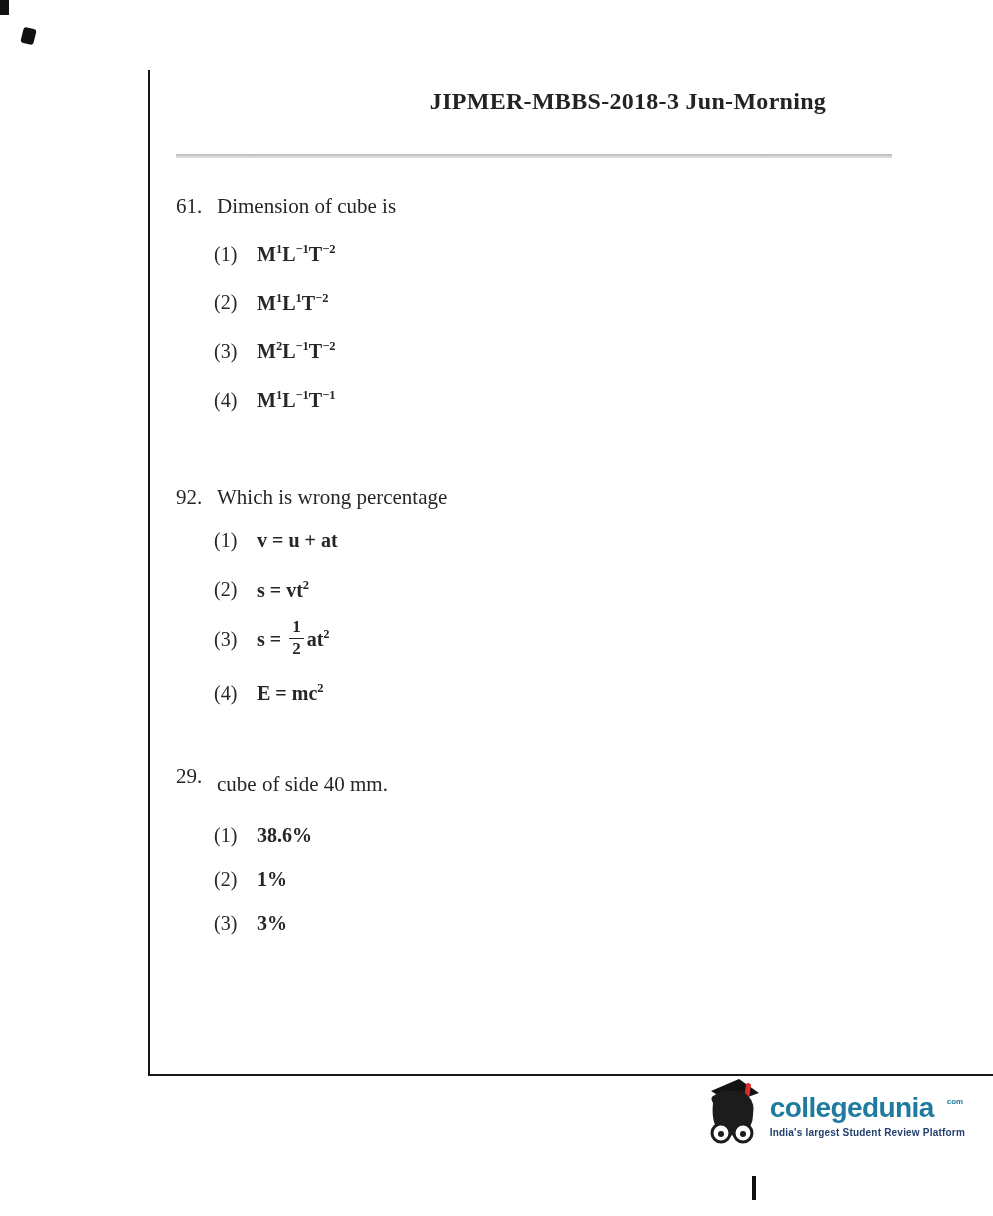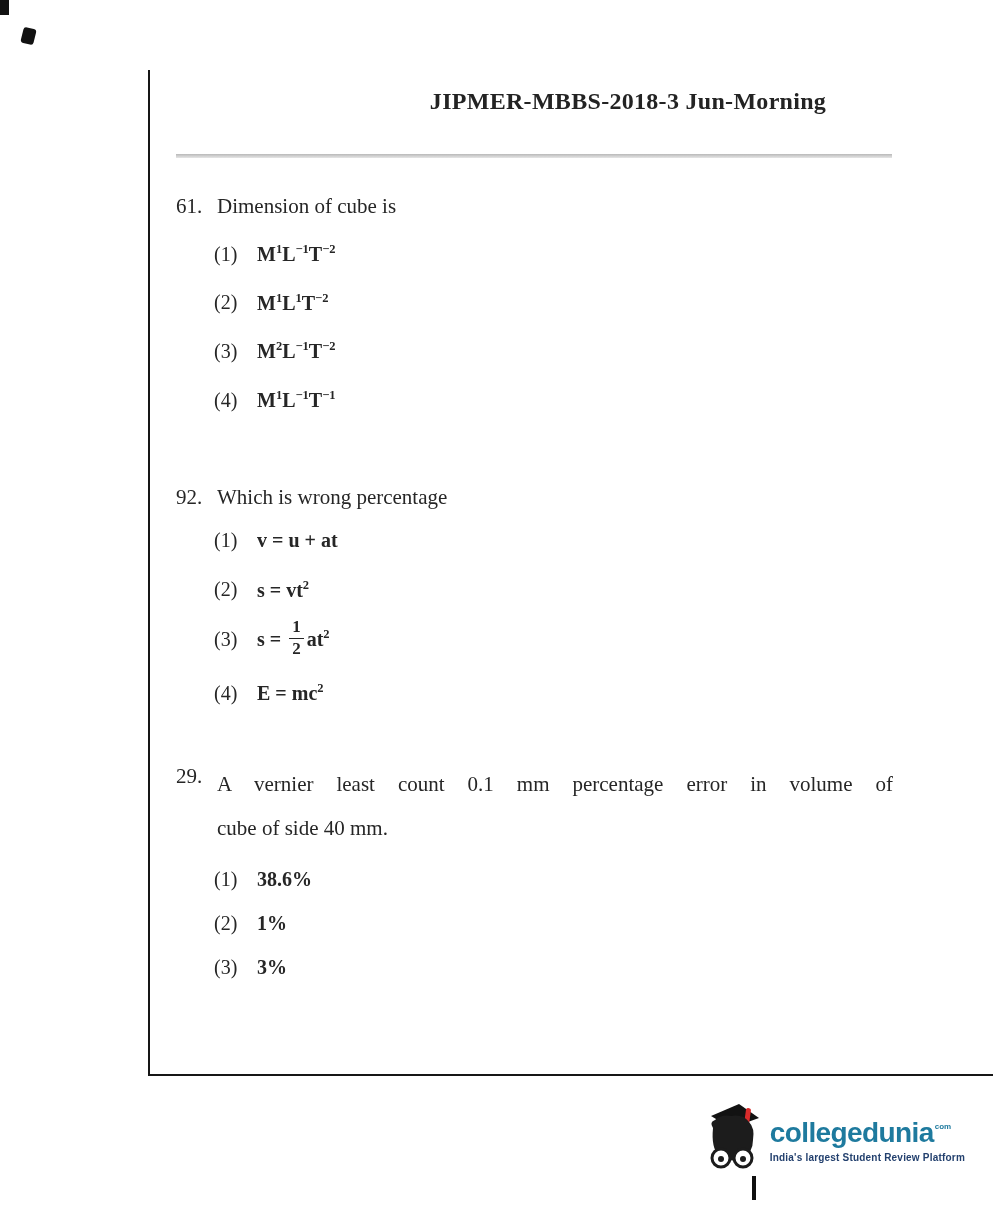--- a/index.html
+++ b/index.html
@@ -56,29 +56,29 @@
   .frac .den { display: block; padding-top: 1px; }
 
   .q62 { margin-top: 70px; }
   .q62 .opt { margin-bottom: 19px; }
   .opt-frac { margin-bottom: 14px !important; }
   .q63 { margin-top: 56px; }
   .q63 .options { margin-top: 2px; }
 
   
   .logo {
-    position: absolute; right: 28px; top: 1102px;
+    position: absolute; right: 28px; top: 1077px;
     display: flex; align-items: center; gap: 7px;
     font-family: "Liberation Sans", "DejaVu Sans", sans-serif;
   }
   .mascot { width: 62px; height: 76px; }
   .brand-col { display: flex; flex-direction: column; }
   .brand-row { display: flex; align-items: flex-start; }
   .brand-text { font-size: 28px; font-weight: 600; color: #1e7a9e; letter-spacing: -0.6px; line-height: 30px; }
-  .brand-suffix { font-size: 8px; font-weight: 700; color: #1e7a9e; margin-top: 4px; margin-left: 1px; }
+  .brand-suffix { font-size: 8px; font-weight: 700; color: #1e7a9e; margin-top: 4px; margin-left: 13px; }
   .tagline { font-size: 10px; font-weight: 700; color: #23406e; margin-top: 4px; letter-spacing: 0.2px; }
   .tassel-mark { position: absolute; left: 752px; top: 1176px; width: 4px; height: 24px; background: #101010; }
 </style>
 </head>
 <body>
 
 <div class="artifact-1"></div>
 <div class="artifact-2"></div>
 
 <div class="page-box">
@@ -135,21 +135,20 @@
           <span class="opt-label">(4)</span>
           <span class="opt-value"><span>E = mc</span><sup>2</sup></span>
         </div>
       </div>
     </div>
 
     <div class="question q63">
       <div class="q-header">
         <span class="q-num">29.</span>
         <span class="q-lines">
-          <span class="q-line-justify" style="display:block;">A vernier least count 0.1 mm percentage error in volume of</span>
           <span style="display:block;">cube of side 40 mm.</span>
         </span>
       </div>
       <div class="options">
         <div class="opt">
           <span class="opt-label">(1)</span>
           <span class="opt-value">38.6%</span>
         </div>
         <div class="opt">
           <span class="opt-label">(2)</span>

